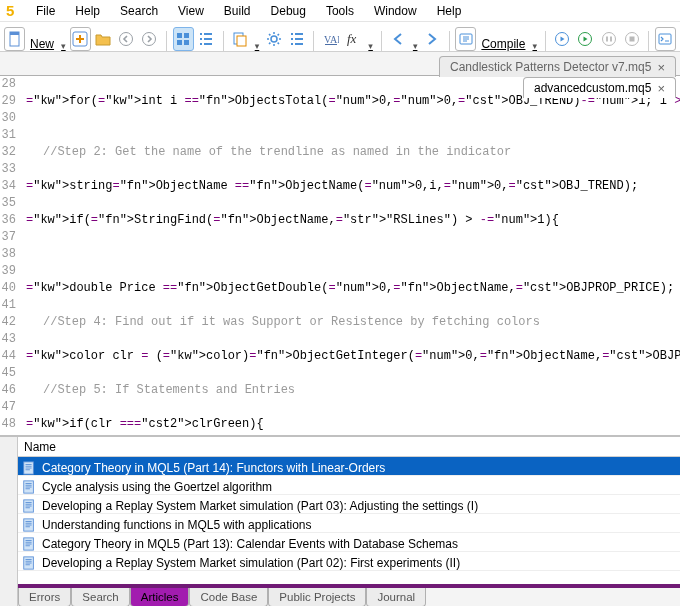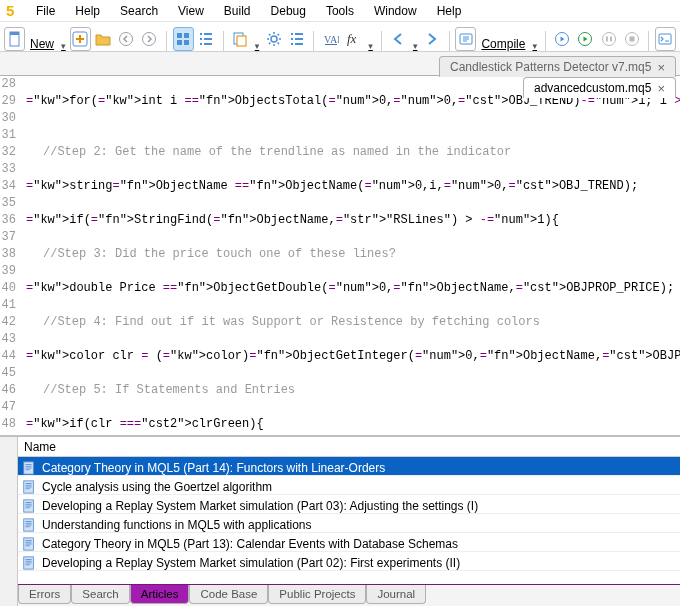--- a/index.html
+++ b/index.html
@@ -33,21 +33,21 @@
   .toolbox-wrap { position:relative; height:171px; border-top:2px solid #c0c0c0; display:flex;}
   .tbx-close { position:absolute; left:2px; top:0px; font-size:11px; color:#666; cursor:default;}
   .tbx-side  { width:18px; background:#f0f0f0; border-right:1px solid #c8c8c8; position:relative;}
   .tbx-side .label { position:absolute; bottom:6px; left:1px; transform: rotate(-90deg); transform-origin:left bottom; font-size:11px; color:#444; white-space:nowrap;}
   .tbx-body  { flex:1; display:flex; flex-direction:column; background:#fff; min-width:0;}
   .tbx-header{ height:20px; display:flex; align-items:center; padding-left:6px; border-bottom:1px solid #d0d0d0; font-size:12px;}
   .tbx-list  { flex:1; overflow:hidden;}
   .tbx-row   { height:19px; display:flex; align-items:flex-end; gap:6px; padding:0 4px; border-bottom:1px solid #eee; cursor:default; white-space:nowrap;}
   .tbx-row.selected { background:#0a63c2; color:#fff;}
   .tbx-row svg { width:14px; height:14px; flex-shrink:0;}
-  .tbx-tabs  { height:22px; display:flex; align-items:flex-start; border-top:1px solid #701a75; background:#f4f4f4; padding-left:0;}
+  .tbx-tabs  { height:22px; display:flex; align-items:center; border-top:4px solid #701a75; background:#f4f4f4; padding-left:0;}
   .tbx-tab   { padding:3px 10px; border:1px solid #b0b0b0; border-top:none; background:#ececec; color:#555; border-bottom-left-radius:4px; border-bottom-right-radius:4px; cursor:default; font-size:11.5px;}
   .tbx-tab.active { background:#a21caf; color:#000;}
 </style>
 </head>
 <body>
 
 <svg width="0" height="0" style="position:absolute">
   <defs>
     <g id="i-doc">
         <rect x="3" y="1" width="9" height="14" fill="#fff" stroke="#5a8fd6"></rect>
@@ -279,21 +279,21 @@
     <div class="code-line"><span class="gutter">28</span><span class="code"></span></div>
     <div class="code-line"><span class="gutter">29</span><span class="code"><span class<span="" class="op">=</span>"kw"&gt;for</span>(<span class<span="" class="op">=</span>"kw"&gt;int i <span class="op">=</span> <span class<span="" class="op">=</span>"fn"&gt;ObjectsTotal(<span class<span="" class="op">=</span>"num"&gt;0,<span class<span="" class="op">=</span>"num"&gt;0,<span class<span="" class="op">=</span>"cst"&gt;OBJ_TREND)<span class="op">-</span><span class<span="" class="op">=</span>"num"&gt;1; i <span class="op">&gt;=</span> "num"&gt;0; i){</div>
     <div class="code-line"><span class="gutter">30</span><span class="code"></span></div>
     <div class="code-line"><span class="gutter">31</span><span class="code"></span></div>
     <div class="code-line"><span class="gutter">32</span><span class="code"><span class="cm">//Step 2: Get the name of the trendline as named in the indicator</span></span></div>
     <div class="code-line"><span class="gutter">33</span><span class="code"></span></div>
     <div class="code-line"><span class="gutter">34</span><span class="code"><span class<span="" class="op">=</span>"kw"&gt;string</span> <span class<span="" class="op">=</span>"fn"&gt;ObjectName <span class="op">=</span> <span class<span="" class="op">=</span>"fn"&gt;ObjectName(<span class<span="" class="op">=</span>"num"&gt;0,i,<span class<span="" class="op">=</span>"num"&gt;0,<span class<span="" class="op">=</span>"cst"&gt;OBJ_TREND);</div>
     <div class="code-line"><span class="gutter">35</span><span class="code"></span></div>
     <div class="code-line"><span class="gutter">36</span><span class="code"><span class<span="" class="op">=</span>"kw"&gt;if</span>(<span class<span="" class="op">=</span>"fn"&gt;StringFind(<span class<span="" class="op">=</span>"fn"&gt;ObjectName,<span class<span="" class="op">=</span>"str"&gt;"RSLines") &gt; <span class="op">-</span><span class<span="" class="op">=</span>"num"&gt;1){</div>
     <div class="code-line"><span class="gutter">37</span><span class="code"></span></div>
-    <div class="code-line"><span class="gutter">38</span><span class="code"><span class="cm">//Step 3: Did the price touch one of these lines?</span></span></div>
+    <div class="code-line"><span class="gutter">38</span></div>
     <div class="code-line"><span class="gutter">39</span><span class="code"></span></div>
     <div class="code-line"><span class="gutter">40</span><span class="code"><span class<span="" class="op">=</span>"kw"&gt;double</span> Price <span class="op">=</span> <span class<span="" class="op">=</span>"fn"&gt;ObjectGetDouble(<span class<span="" class="op">=</span>"num"&gt;0,<span class<span="" class="op">=</span>"fn"&gt;ObjectName,<span class<span="" class="op">=</span>"cst"&gt;OBJPROP_PRICE);</div>
     <div class="code-line"><span class="gutter">41</span><span class="code"></span></div>
     <div class="code-line"><span class="gutter">42</span><span class="code"><span class="cm">//Step 4: Find out if it was Support or Resistence by fetching colors</span></span></div>
     <div class="code-line"><span class="gutter">43</span><span class="code"></span></div>
     <div class="code-line"><span class="gutter">44</span><span class="code"><span class<span="" class="op">=</span>"kw"&gt;color</span> clr <span class="op">=</span> (<span class<span="" class="op">=</span>"kw"&gt;color)<span class<span="" class="op">=</span>"fn"&gt;ObjectGetInteger(<span class<span="" class="op">=</span>"num"&gt;0,<span class<span="" class="op">=</span>"fn"&gt;ObjectName,<span class<span="" class="op">=</span>"cst"&gt;OBJPROP_COLOR);</div>
     <div class="code-line"><span class="gutter">45</span><span class="code"></span></div>
     <div class="code-line"><span class="gutter">46</span><span class="code"><span class="cm">//Step 5: If Statements and Entries</span></span></div>
     <div class="code-line"><span class="gutter">47</span><span class="code"></span></div>
     <div class="code-line"><span class="gutter">48</span><span class="code"><span class<span="" class="op">=</span>"kw"&gt;if</span>(clr <span class="op">==</span> <span class<span="" class="op">=</span>"cst2"&gt;clrGreen){</div>

